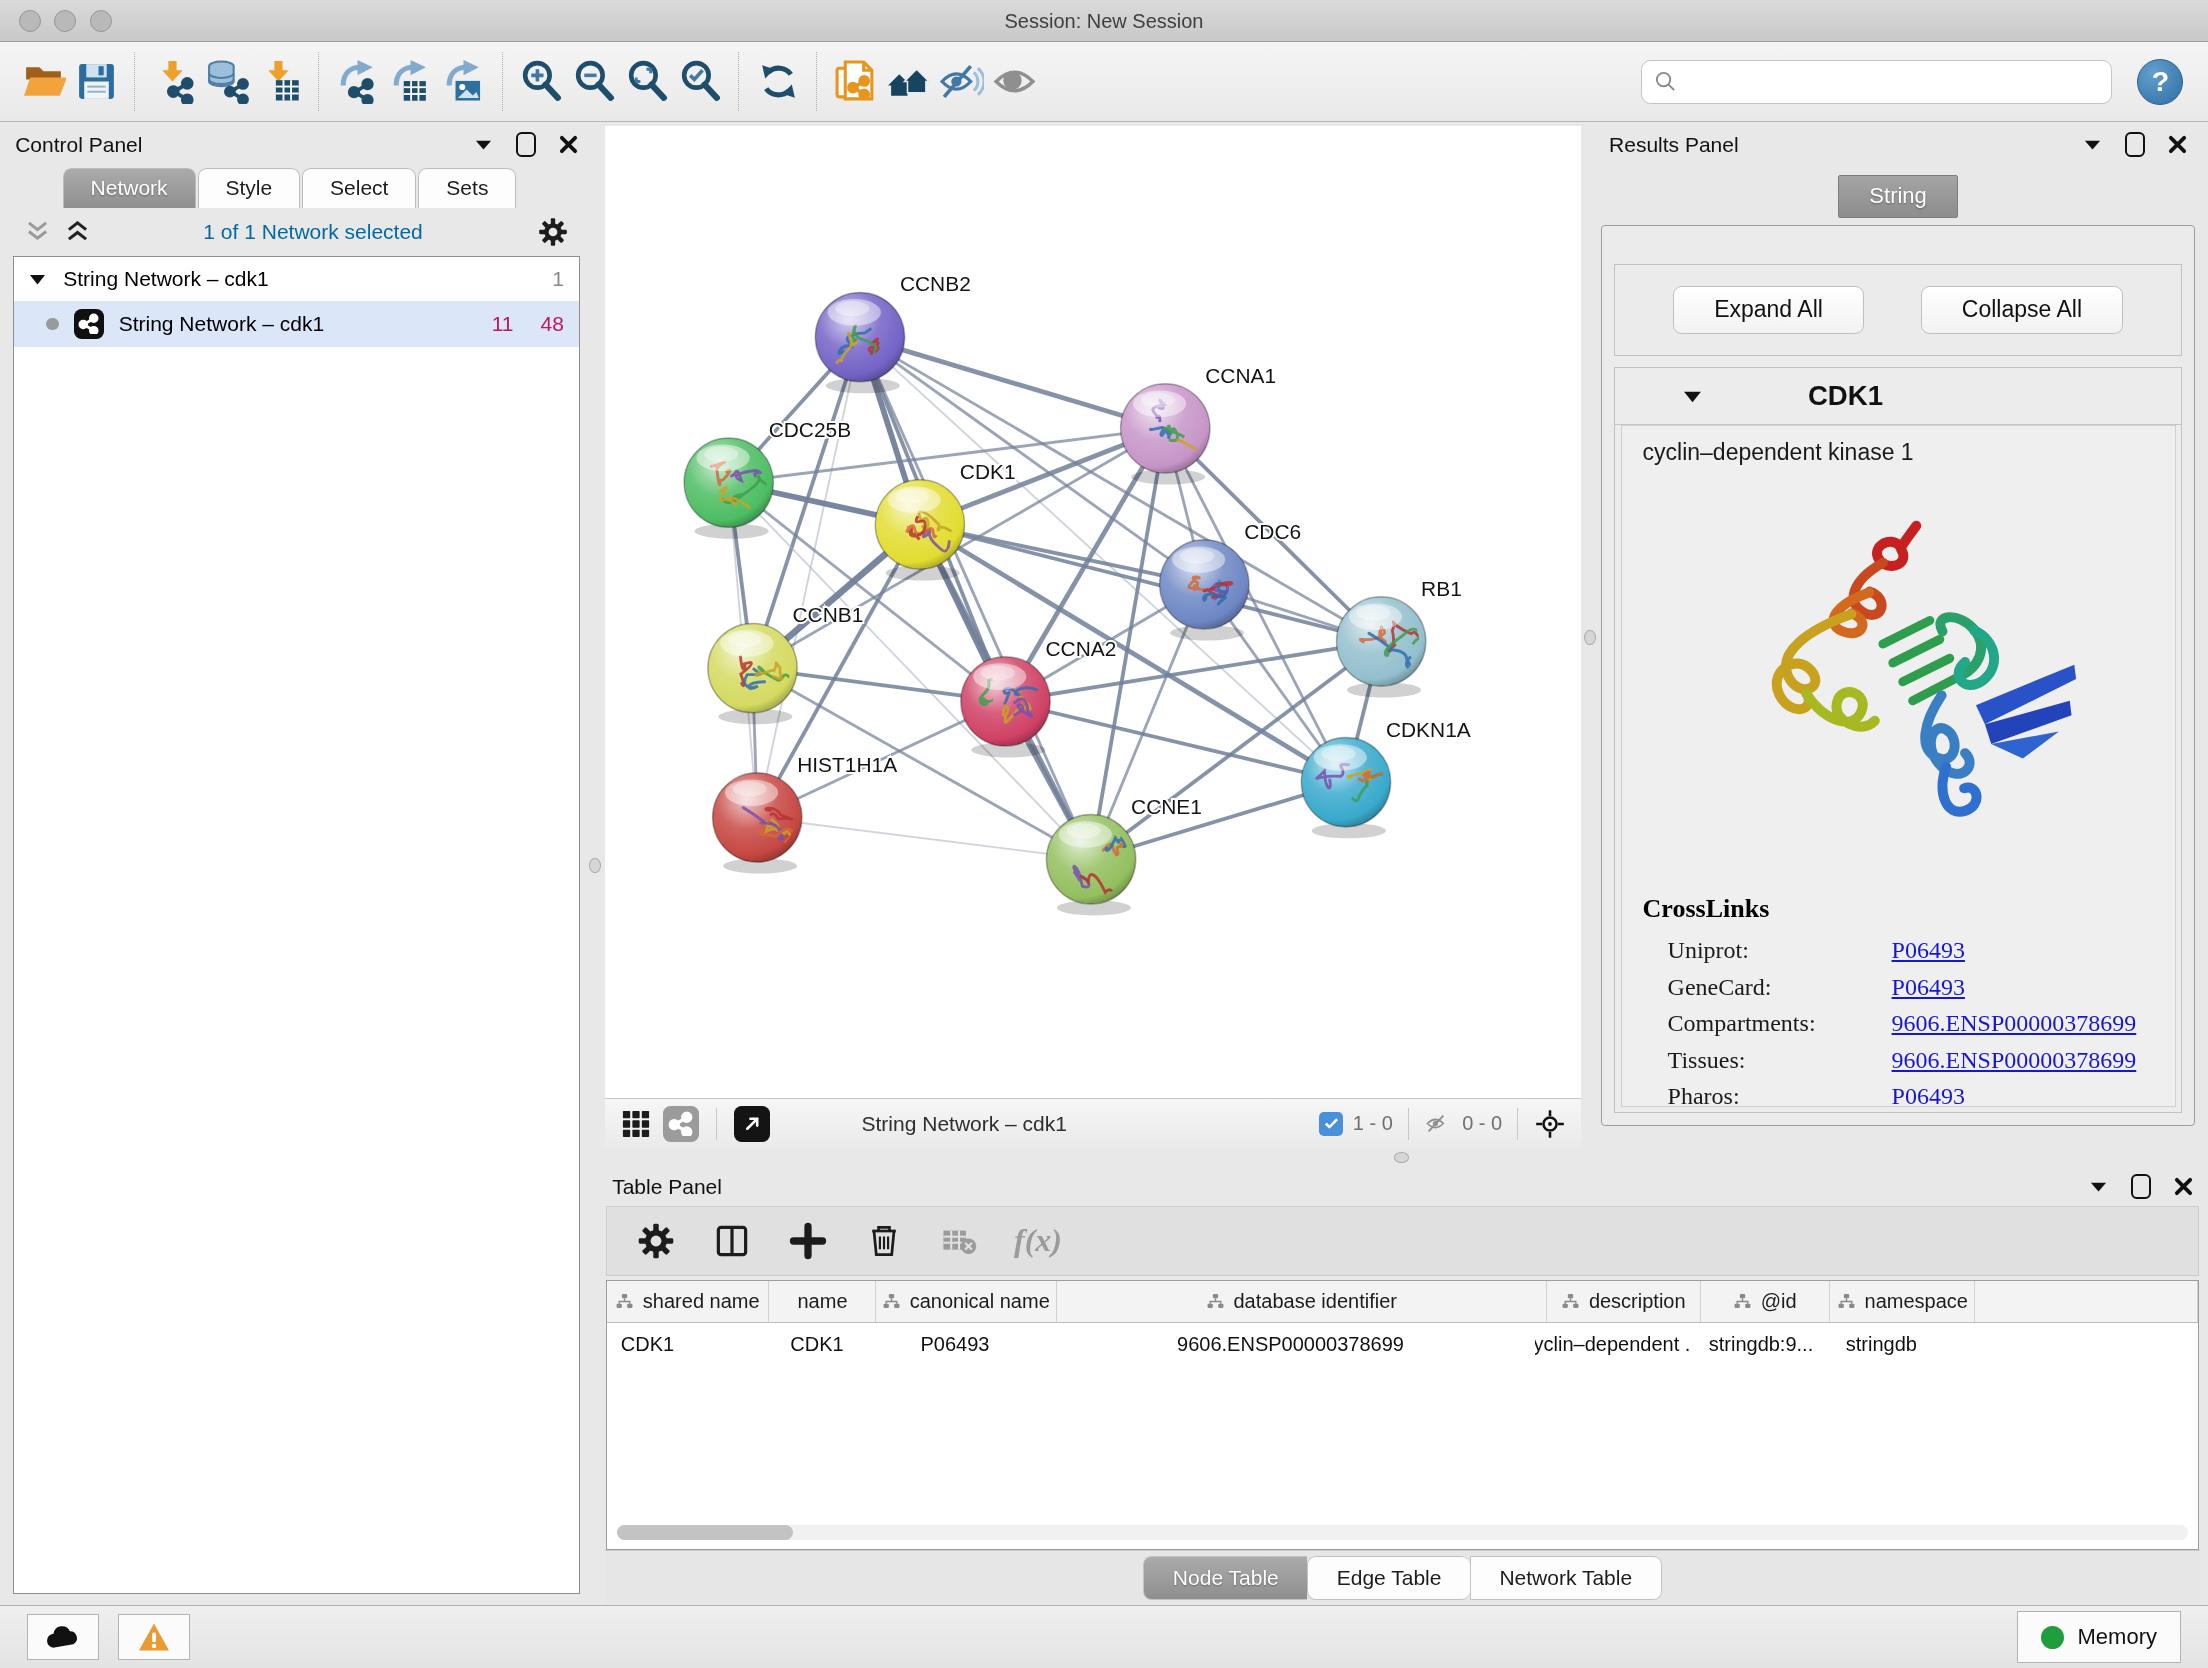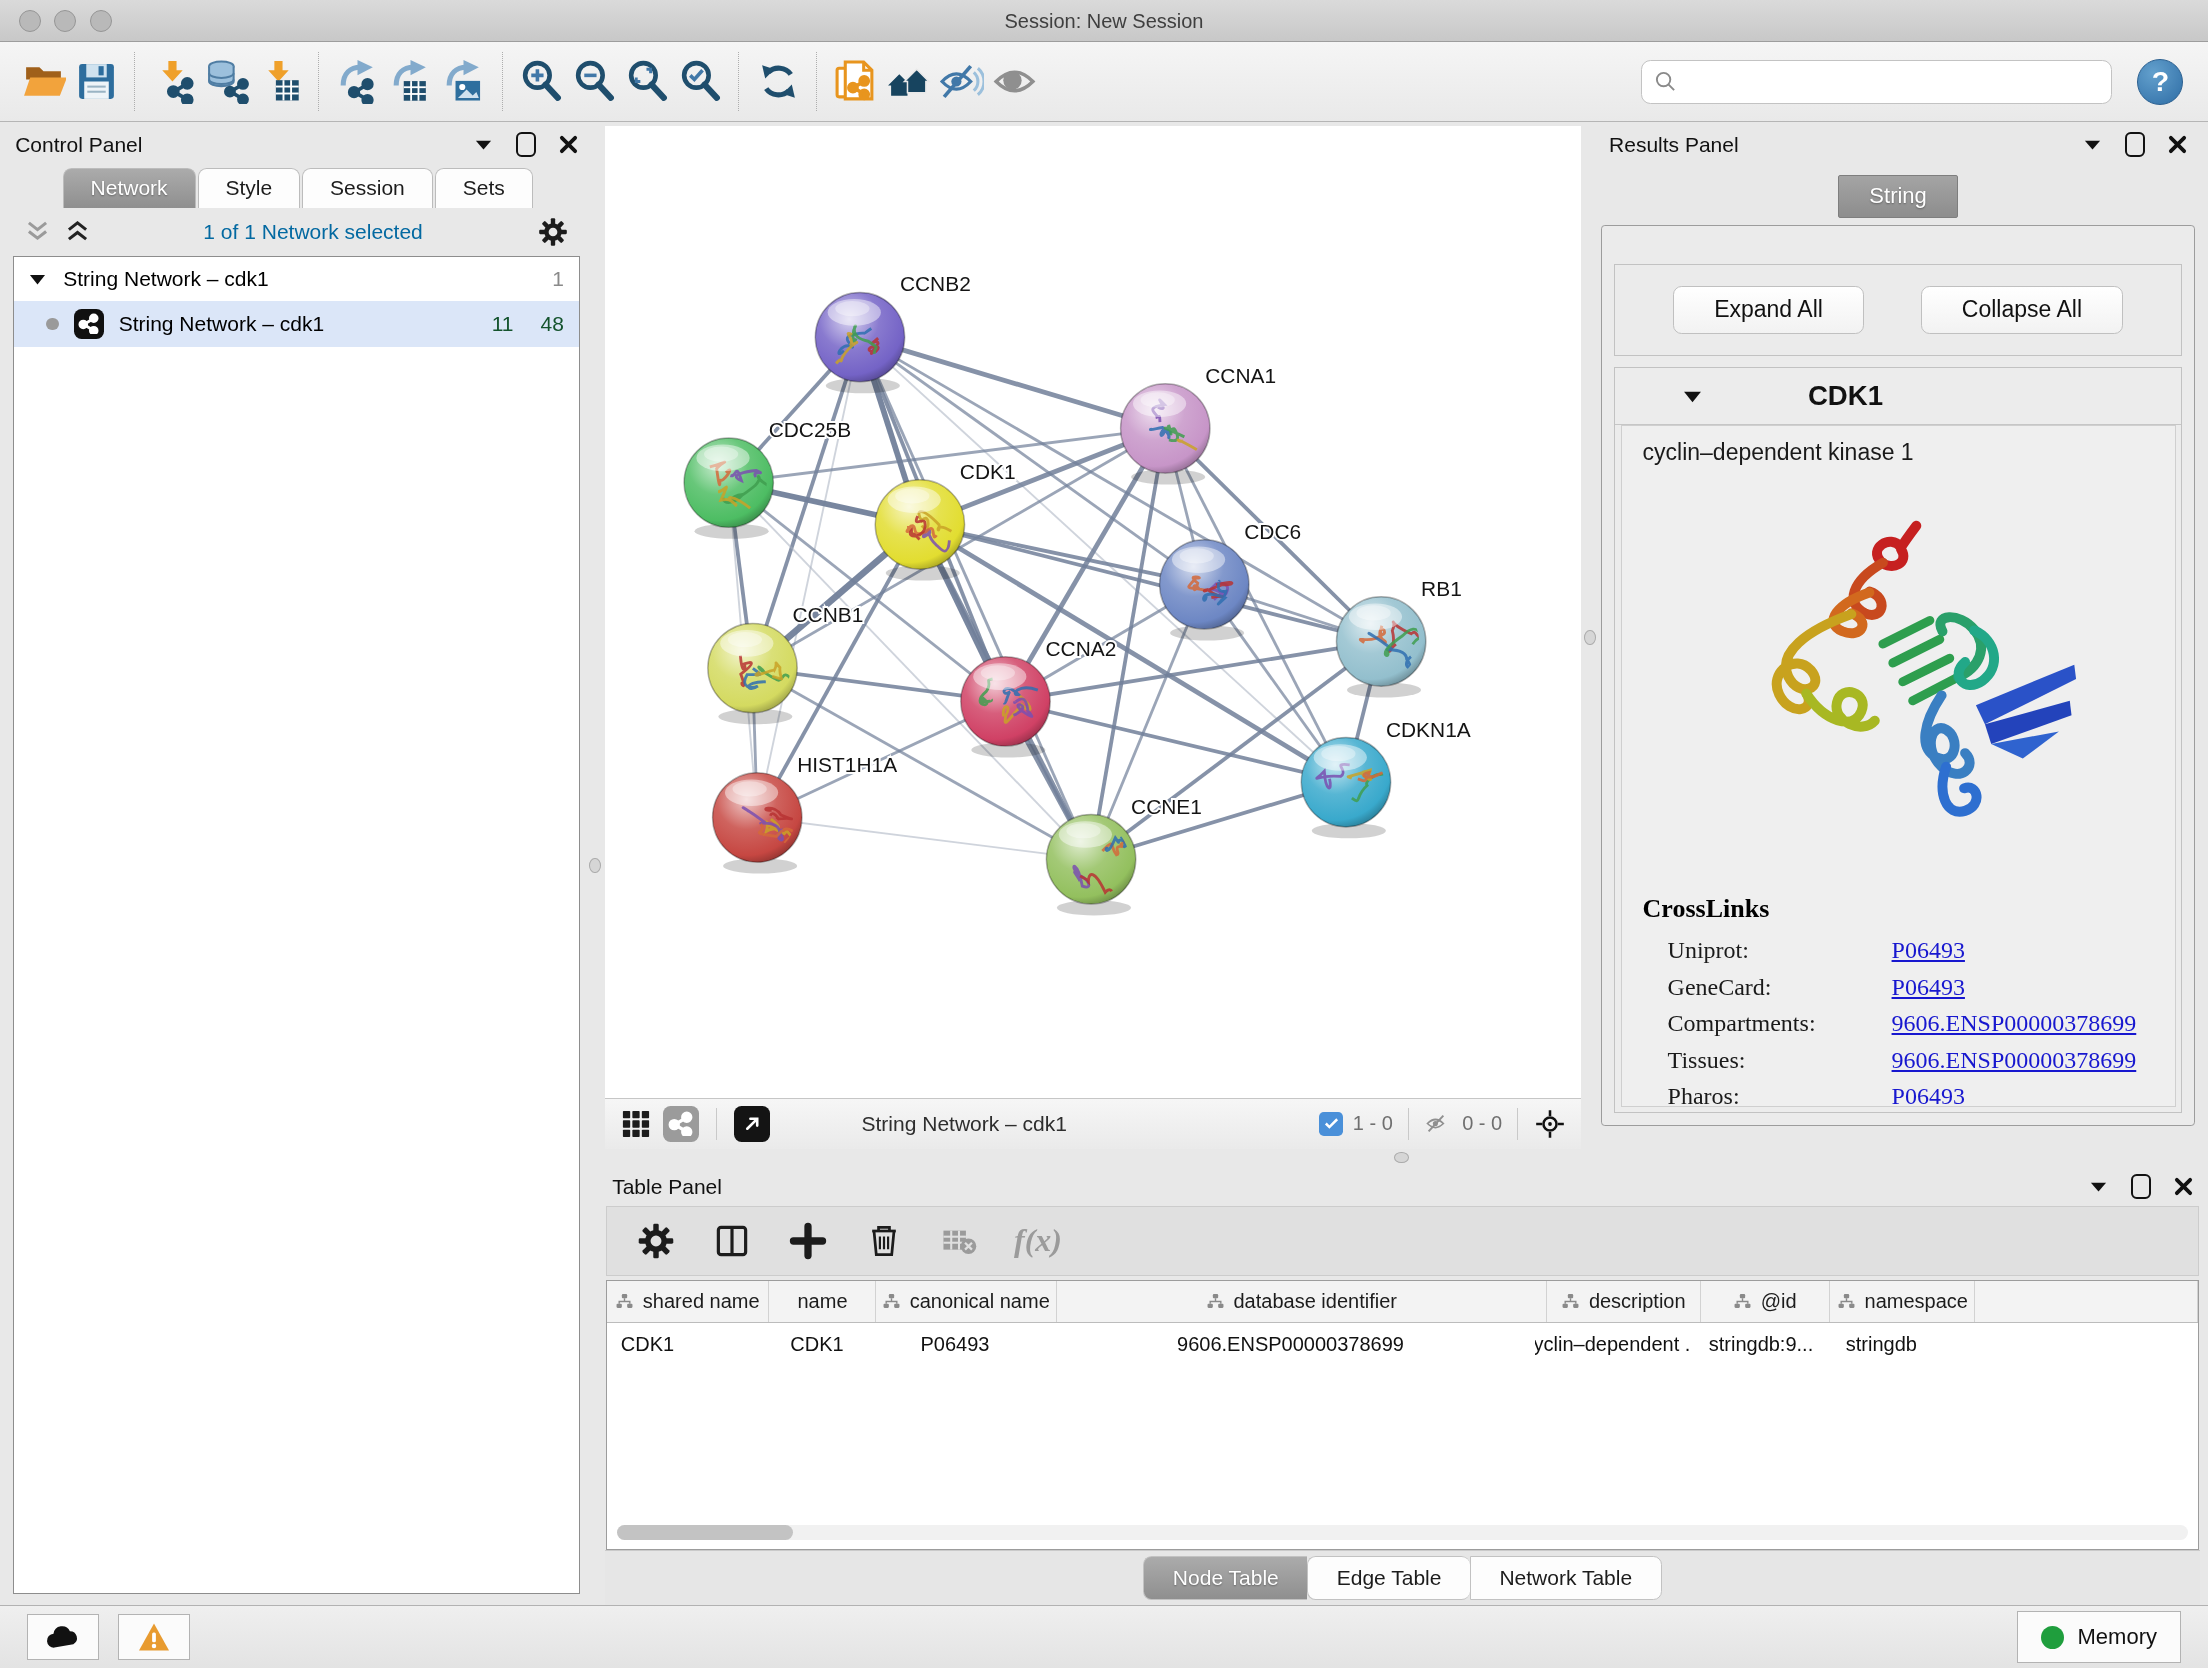--- a/index.html
+++ b/index.html
@@ -56,21 +56,21 @@
   .cp-list { flex:1; margin:0 5.7px 11.4px 5.7px; background:#fff; border:1.9px solid #8d8d8d;
     font-size:21px; overflow:hidden; }
   .row-collection { height:44px; display:flex; align-items:center; padding:0 15px; gap:17px; }
   .row-collection .cnt { margin-left:auto; color:#8a8a8a; }
   .row-network { height:46px; background:#dbe6f8; display:flex; align-items:center;
     padding:0 15px 0 32px; gap:15px; }
   .net-dot { width:12.4px; height:12.4px; border-radius:50%; background:#9a9a9a; }
   .share-badge { width:30px; height:30px; border-radius:7.6px; background:#101010;
     display:flex; align-items:center; justify-content:center; }
   .share-badge svg { width:21px; height:21px; }
-  .row-network .counts { margin-left:auto; color:#14532d; display:flex; gap:27px; }
+  .row-network .counts { margin-left:auto; color:#be185d; display:flex; gap:27px; }
 
   
   .v-split { width:19px; flex:0 0 19px; position:relative; }
   .v-split .thumb { position:absolute; left:3.8px; width:11.4px; height:15px;
     border-radius:50%; background:#d6d6d6; border:1px solid #ababab; }
   .h-split { height:19px; flex:0 0 19px; position:relative; }
   .h-split .thumb { position:absolute; top:2.9px; width:15px; height:11.4px;
     border-radius:50%; background:#d6d6d6; border:1px solid #ababab; }
 
   
@@ -380,21 +380,21 @@
           <span class="pc-close">
             <svg width="19" height="19" viewBox="0 0 20 20">
                 <path d="M3 3 L17 17 M17 3 L3 17" stroke="#111" stroke-width="4" stroke-linecap="round"></path>
               </svg>
             </span>
         </span>
       </div>
       <div class="cp-tabs">
           <div class="tab selected">Network</div>
           <div class="tab">Style</div>
-          <div class="tab">Session</div>
+          <div class="tab">Select</div>
           <div class="tab">Sets</div>
         </div>
       <div class="cp-sub">
         <span class="chevrons">
           <svg width="25" height="21" viewBox="0 0 26 22">
             <path d="M4 2 l9 7 9 -7 M4 11 l9 7 9 -7" fill="none" stroke="#9a9a9a" stroke-width="3.2"></path>
             </svg>
           <svg width="25" height="21" viewBox="0 0 26 22">
             <path d="M4 9 l9 -7 9 7 M4 19 l9 -7 9 7" fill="none" stroke="#222" stroke-width="3.2"></path>
             </svg>

